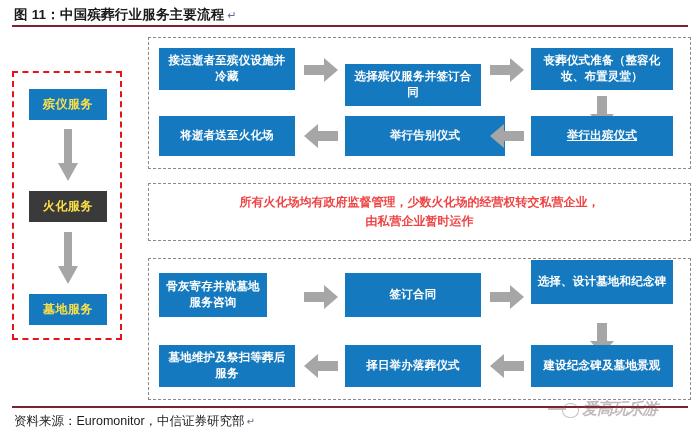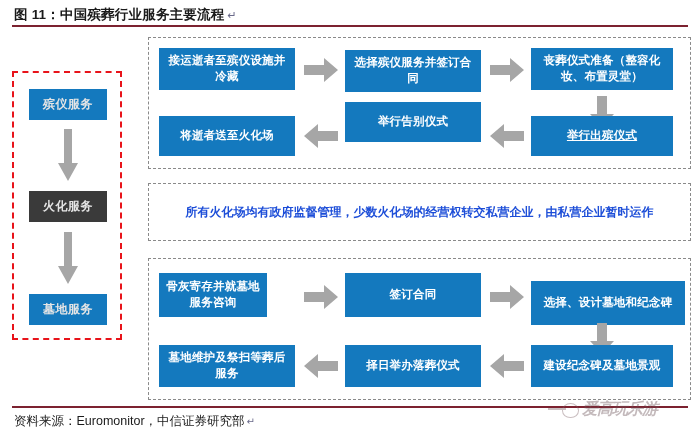--- a/index.html
+++ b/index.html
@@ -115,21 +115,21 @@
     box-sizing: border-box;
   }
   .stage-box {
     position: absolute;
     left: 15px;
     width: 78px;
     height: 31px;
     display: flex;
     align-items: center;
     justify-content: center;
-    color: #e5e5e5;
+    color: #fde047;
     font-size: 12px;
     font-weight: 700;
     letter-spacing: 0.5px;
     box-sizing: border-box;
   }
   .stage-blue { background: #1479be; }
   .stage-dark { background: #3a3a3a; }
   .stage-1 { top: 16px; }
   .stage-2 { top: 118px; }
   .stage-3 { top: 221px; }
@@ -185,25 +185,26 @@
   .harrow svg, .varrow svg { display: block; }
 
   
   .note-text {
     position: absolute;
     left: 0;
     top: 0;
     width: 100%;
     height: 100%;
     display: flex;
+    flex-direction: column;
     align-items: center;
     justify-content: center;
     font-size: 12px;
     font-weight: 700;
-    color: #1d4ed8;
+    color: #ef4444;
     line-height: 1.55;
     text-align: center;
   }
 </style>
 </head>
 <body>
 
 <div class="page">
 
   <div class="fig-title"><span>图 11：中国殡葬行业服务主要流程</span><span class="pilcrow">↵</span></div>
@@ -229,41 +230,41 @@
     <div class="stage-box stage-blue stage-3">墓地服务</div>
   </div>
 
   <div class="panel panel-top">
     <div class="fbox" style="left:10px; top:10px; width:136px; height:42px;">接运逝者至殡仪设施并冷藏</div>
     <div class="harrow" style="left:155px; top:20px;">
       <svg width="34" height="24" viewBox="0 0 34 24">
           <polygon points="0,7 20,7 20,0 34,12 20,24 20,17 0,17" fill="#a6a6a6"></polygon>
         </svg>
     </div>
-    <div class="fbox" style="left:196px; top:12px; width:136px; height:42px;">选择殡仪服务并签订合同</div>
+    <div class="fbox" style="left:196px; top:26px; width:136px; height:42px;">选择殡仪服务并签订合同</div>
     <div class="harrow" style="left:341px; top:20px;">
       <svg width="34" height="24" viewBox="0 0 34 24">
           <polygon points="0,7 20,7 20,0 34,12 20,24 20,17 0,17" fill="#a6a6a6"></polygon>
         </svg>
     </div>
     <div class="fbox" style="left:382px; top:10px; width:142px; height:42px;">丧葬仪式准备（整容化妆、布置灵堂）</div>
 
     <div class="varrow" style="left:441px; top:58px;">
       <svg width="24" height="32" viewBox="0 0 24 32">
           <polygon points="7,0 17,0 17,18 24,18 12,31 0,18 7,18" fill="#a6a6a6"></polygon>
         </svg>
     </div>
 
     <div class="fbox" style="left:10px; top:78px; width:136px; height:40px;">将逝者送至火化场</div>
     <div class="harrow" style="left:155px; top:86px;">
       <svg width="34" height="24" viewBox="0 0 34 24">
           <polygon points="34,7 14,7 14,0 0,12 14,24 14,17 34,17" fill="#a6a6a6"></polygon>
         </svg>
     </div>
-    <div class="fbox" style="left:196px; top:64px; width:136px; height:40px;">举行告别仪式</div>
+    <div class="fbox" style="left:196px; top:78px; width:160px; height:40px;">举行告别仪式</div>
     <div class="harrow" style="left:341px; top:86px;">
       <svg width="34" height="24" viewBox="0 0 34 24">
           <polygon points="34,7 14,7 14,0 0,12 14,24 14,17 34,17" fill="#a6a6a6"></polygon>
         </svg>
     </div>
     <div class="fbox" style="left:382px; top:78px; width:142px; height:40px;text-decoration:underline;">举行出殡仪式</div>
   </div>
 
   <div class="panel panel-middle">
     <div class="note-text">
@@ -278,21 +279,21 @@
       <svg width="34" height="24" viewBox="0 0 34 24">
           <polygon points="0,7 20,7 20,0 34,12 20,24 20,17 0,17" fill="#a6a6a6"></polygon>
         </svg>
     </div>
     <div class="fbox" style="left:196px; top:14px; width:136px; height:44px;">签订合同</div>
     <div class="harrow" style="left:341px; top:26px;">
       <svg width="34" height="24" viewBox="0 0 34 24">
           <polygon points="0,7 20,7 20,0 34,12 20,24 20,17 0,17" fill="#a6a6a6"></polygon>
         </svg>
     </div>
-    <div class="fbox" style="left:382px; top:22px; width:154px; height:44px;text-align:center;">选择、设计墓地和纪念碑</div>
+    <div class="fbox" style="left:382px; top:1px; width:142px; height:44px;text-align:center;">选择、设计墓地和纪念碑</div>
 
     <div class="varrow" style="left:441px; top:64px;">
       <svg width="24" height="32" viewBox="0 0 24 32">
           <polygon points="7,0 17,0 17,18 24,18 12,31 0,18 7,18" fill="#a6a6a6"></polygon>
         </svg>
     </div>
 
     <div class="fbox" style="left:10px; top:86px; width:136px; height:42px;">墓地维护及祭扫等葬后服务</div>
     <div class="harrow" style="left:155px; top:95px;">
       <svg width="34" height="24" viewBox="0 0 34 24">

